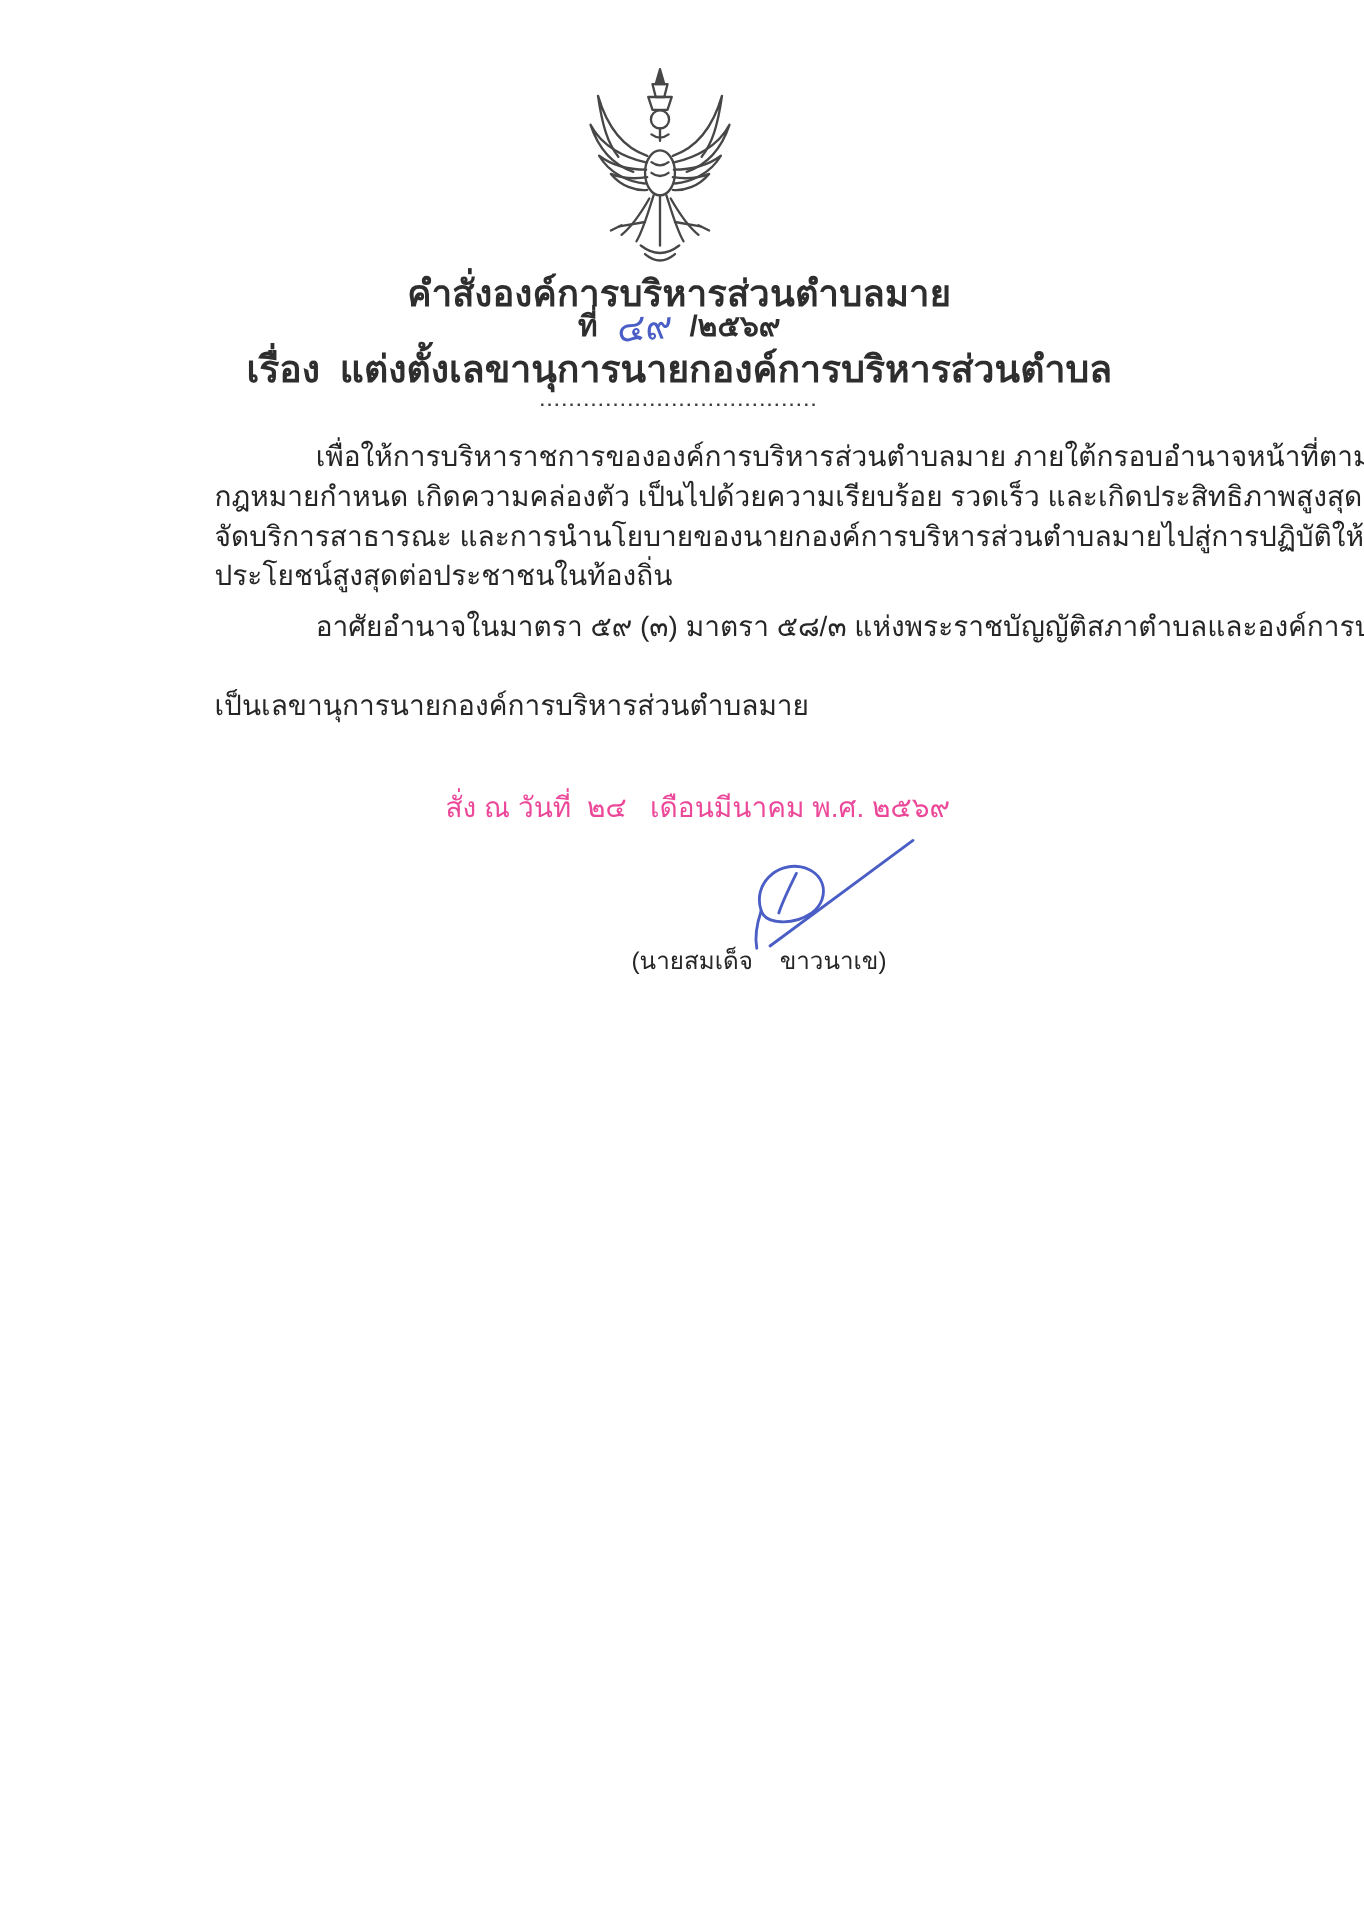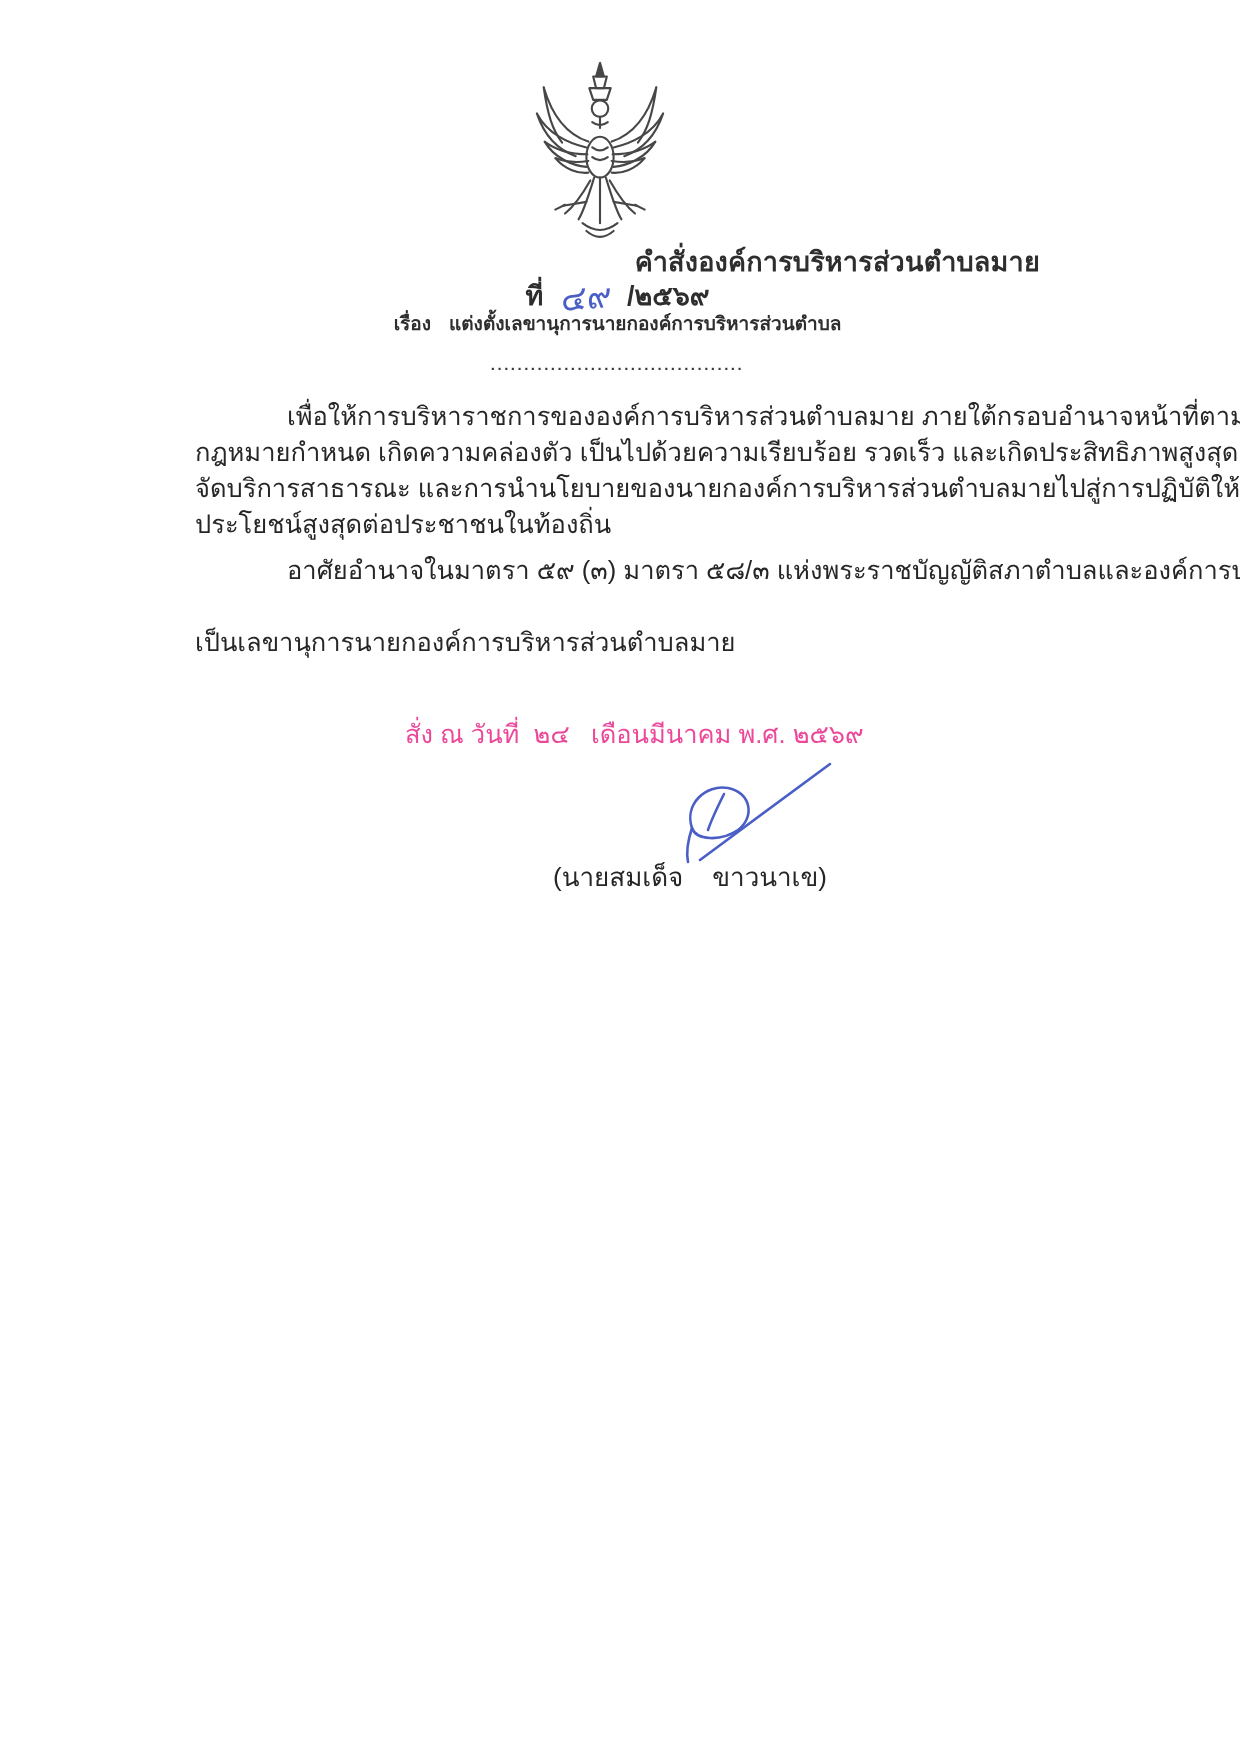--- a/index.html
+++ b/index.html
@@ -8,34 +8,34 @@
     width:1240px;
     height:1754px;
     background:#ffffff;
     font-family:"Liberation Sans","DejaVu Sans",sans-serif;
     color:#2e2e2e;
     overflow:hidden;
   }
   .abs{position:absolute;}
   .center-band{left:195px;width:845px;text-align:center;}
   .content-left{left:195px;width:850px;text-align:left;}
-  .doc-title{top:240px;font-size:27px;font-weight:700;letter-spacing:.2px;text-align:right;}
+  .doc-title{top:240px;font-size:33px;font-weight:700;letter-spacing:.2px;}
   .doc-number{top:274px;font-size:27px;font-weight:700;}
   .hand-num{
     display:inline-block;color:#4a5ec6;font-size:34px;font-weight:400;
     transform:rotate(-5deg) skewX(-4deg);margin:0 8px 0 10px;line-height:1;
     vertical-align:-4px;
   }
-  .doc-subject{top:308px;font-size:19px;font-weight:700;}
+  .doc-subject{top:308px;font-size:34px;font-weight:700;}
   .subject-label{margin-right:18px;}
   .divider{top:356px;font-size:15px;font-weight:700;letter-spacing:2.5px;color:#3a3a3a;}
   .bodyline{font-size:25.5px;line-height:36px;white-space:pre;color:#262626;}
   .indent{padding-left:92px;}
   .issued{top:714px;left:405px;font-size:25.5px;white-space:pre;color:#ec4899;}
-  .sig-stack{left:520px;width:340px;text-align:center;font-size:26px;white-space:pre;color:#262626;}
+  .sig-stack{left:520px;width:340px;text-align:center;font-size:22px;white-space:pre;color:#262626;}
   .emblem-wrap{top:60px;left:532px;width:136px;height:200px;}
   .sig-ink{top:756px;left:662px;width:180px;height:108px;}
 </style>
 </head>
 <body>
 
 <div class="page">
 
   <div class="abs emblem-wrap">
     <svg viewBox="0 0 140 210" width="136" height="204">

